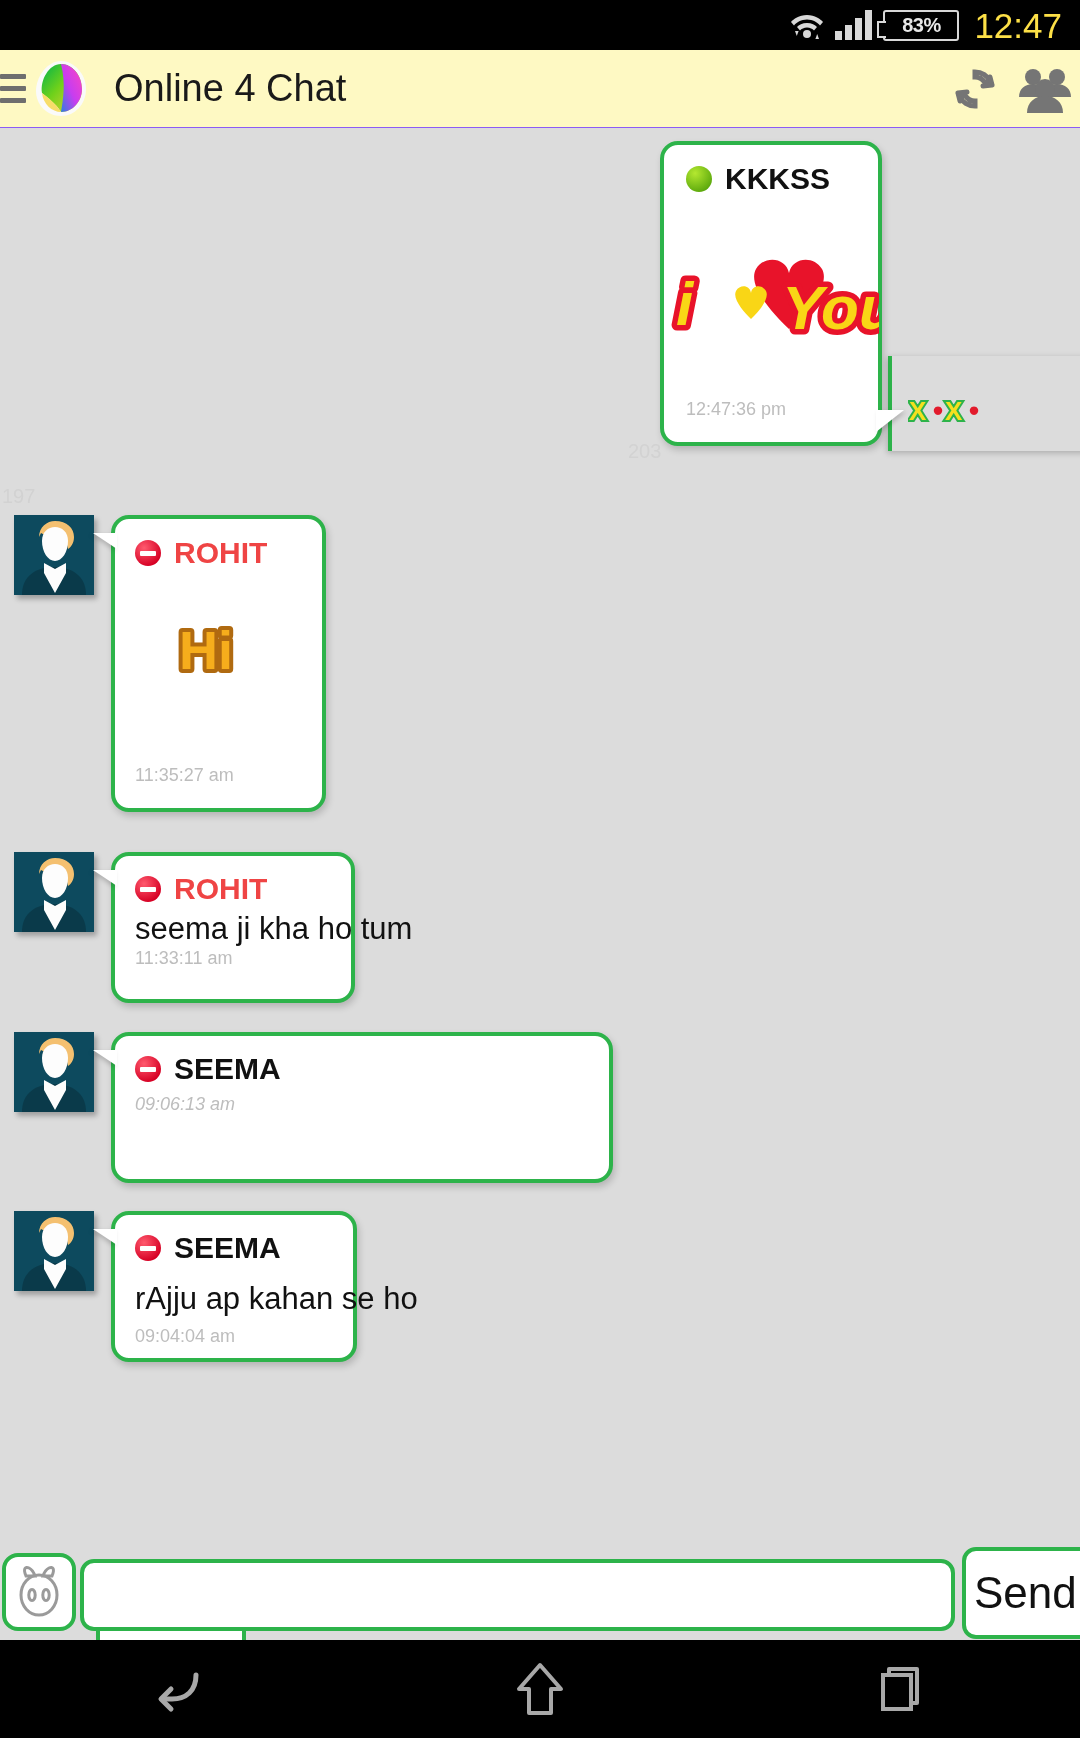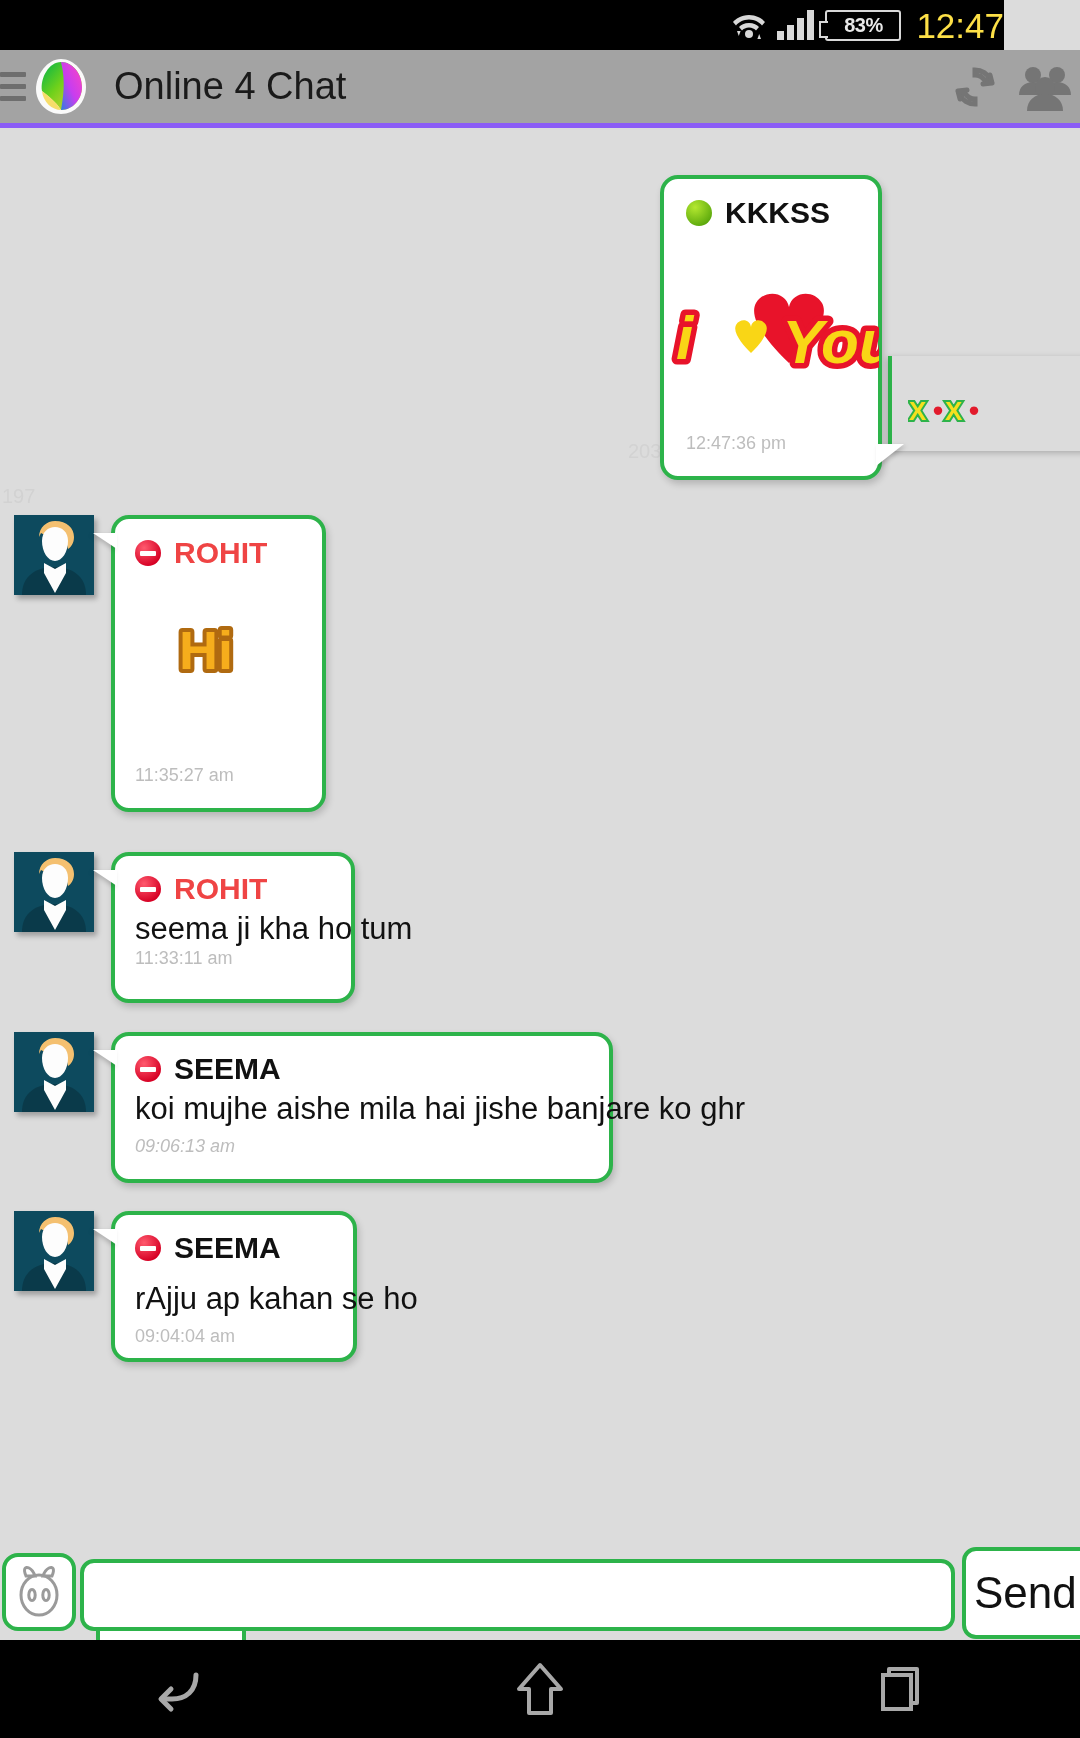--- a/index.html
+++ b/index.html
@@ -5,23 +5,23 @@
   * { margin:0; padding:0; box-sizing:border-box; }
   html,body { width:1080px; height:1738px; overflow:hidden; }
   body {
     font-family:"Liberation Sans", sans-serif;
     background:#dcdcdc;
     position:relative;
   }
 
   
   .statusbar{
-    position:absolute; top:0; left:0; width:1004px; height:50px;
+    position:absolute; top:0; left:0; width:1080px; height:50px;
     background:#000; display:flex; align-items:center; justify-content:flex-end;
-    gap:11px;
+    padding-right:18px; gap:11px;
   }
   .sb-icon{ display:flex; align-items:flex-end; }
   .wifi{ width:34px; height:32px; position:relative; }
   .signal{ display:flex; align-items:flex-end; gap:3px; height:30px; }
   .signal i{ display:block; width:7px; background:#d8d8d8; }
   .signal i:nth-child(1){ height:9px; }
   .signal i:nth-child(2){ height:15px; }
   .signal i:nth-child(3){ height:22px; }
   .signal i:nth-child(4){ height:30px; }
   .batt{
@@ -34,22 +34,22 @@
     width:7px; height:13px; background:#000;
     border-top:2.5px solid #d8d8d8; border-bottom:2.5px solid #d8d8d8;
     border-left:2.5px solid #d8d8d8;
   }
   .batt span{ color:#e8e8e8; font-size:20px; font-weight:bold; letter-spacing:-0.5px; }
   .clock{ color:#fde047; font-size:35px; letter-spacing:0px; line-height:35px; margin-left:4px;}
 
   
   .appbar{
     position:absolute; top:50px; left:0; width:1080px; height:78px;
-    background:#a3a3a3; display:flex; align-items:center;
-    border-bottom:5px solid #8b5cf6;
+    background:#fef9c3; display:flex; align-items:center;
+    border-bottom:1px solid #8b5cf6;
   }
   .hamburger{ width:26px; margin-left:0px; display:flex; flex-direction:column; gap:7px; }
   .hamburger i{ display:block; height:5px; background:#6e6e6e; border-radius:1px; }
   .logo{
     width:62px; height:62px; margin-left:4px; position:relative; flex:none;
   }
   .logo svg{ display:block; }
   .apptitle{
     font-size:38px; color:#1a1a1a; margin-left:22px; flex:1;
     font-weight:normal; white-space:nowrap;
@@ -242,21 +242,21 @@
           <text x="1" y="24" fill="#f5e01e">X</text>
           <text x="37" y="24" fill="#2db34a" stroke="#2db34a" stroke-width="4">X</text>
           <text x="37" y="24" fill="#f5e01e">X</text>
         </g>
         <path d="M26 13 a4.5 4.5 0 0 1 8 0 a4.5 4.5 0 0 1 -4 6 a4.5 4.5 0 0 1 -4 -6 z" fill="#e21b2c"></path>
         <path d="M62 13 a4.5 4.5 0 0 1 8 0 a4.5 4.5 0 0 1 -4 6 a4.5 4.5 0 0 1 -4 -6 z" fill="#e21b2c"></path>
       </svg>
     </span>
   </div>
 
-  <div class="row" style="left:660px; top:12px;margin-top:34px;">
+  <div class="row" style="left:660px; top:12px;">
     <div class="bubble" style="width:222px; height:305px; padding:17px 22px;">
       <div class="tail-r"></div>
       <div class="sender dark">
         <span class="dot-online"></span>
         <span>KKKSS</span>
       </div>
       <div style="position:absolute; left:0; top:108px; width:100%; display:flex; justify-content:center;">
         <span class="sticker-iloveyou">
           <svg width="215" height="92" viewBox="0 0 215 92">
             <path d="M92 16 c8-14 30-12 33 4 c3-16 25-18 33-4 c9 16 -16 44 -33 60 c-17-16 -42-44 -33-60 z" fill="#e8132a"></path>
@@ -334,21 +334,20 @@
         <path d="M28 26 c0-9 6-14 13-14 s13 5 13 14 c0 11 -6 20 -13 20 s-13-9 -13-20 z" fill="#fdfdfd"></path>
         <path d="M30 48 l11 6 11 -6 l0 10 -11 20 -11 -20 z" fill="#fdfdfd"></path>
       </svg>
     </div>
     <div class="bubble" style="width:502px; height:151px; padding:16px 20px; margin-left:17px;">
       <div class="tail-l"></div>
       <div class="sender dark">
         <span class="dot-offline"></span>
         <span>SEEMA</span>
       </div>
-      <div class="msgtext" style="margin-top:5px;">koi mujhe aishe mila hai jishe banjare ko ghr</div>
       <div class="time" style="margin-top:8px;font-style:italic;">09:06:13 am</div>
     </div>
   </div>
 
   <div class="row" style="left:14px; top:1082px;">
     <div class="avatar">
       <svg width="80" height="80" viewBox="0 0 80 80">
         <rect width="80" height="80" fill="#0d4a5e"></rect>
         <path d="M8 80 c0-19 14-28 32-28 s32 9 32 28 z" fill="#0a3a4a"></path>
         <path d="M25 22 c0-10 8-16 16-16 c12 0 19 7 19 16 c0 6 -3 10 -6 12 l-3 -14 c-8 2 -18 2 -24 -2 z" fill="#f4c070"></path>

